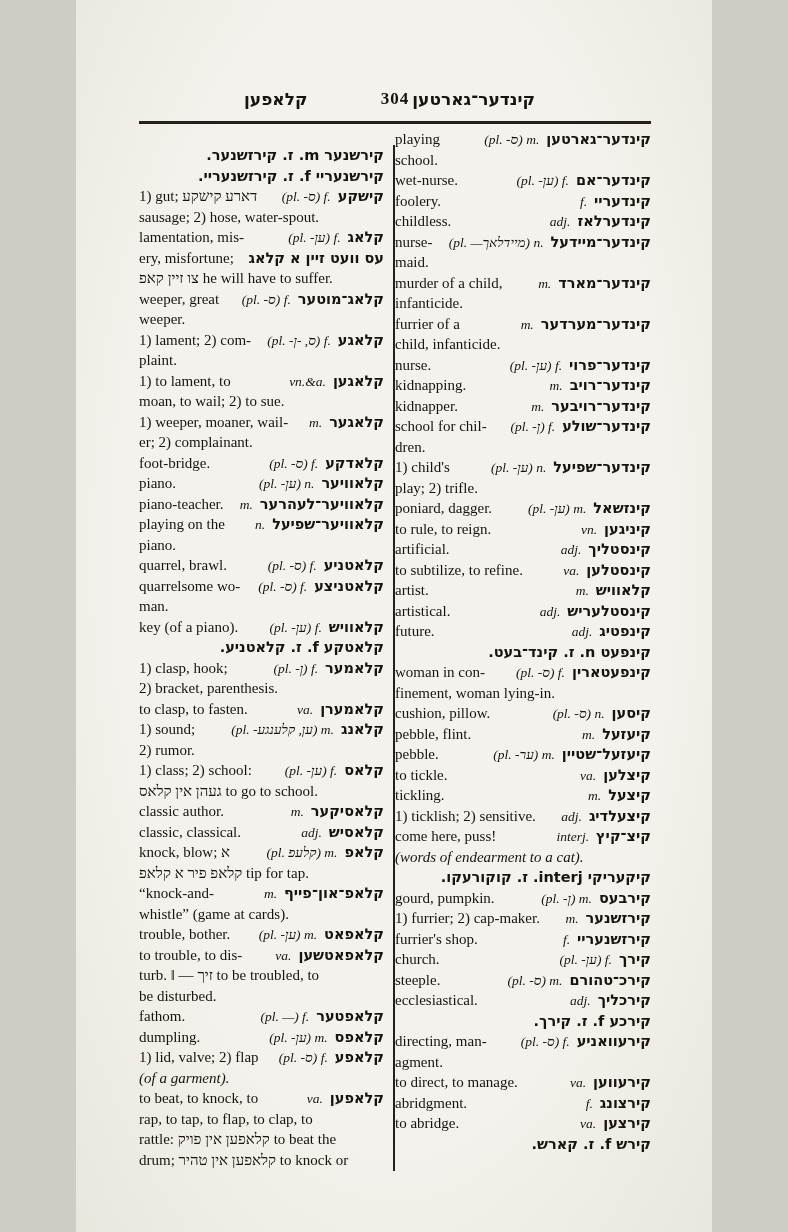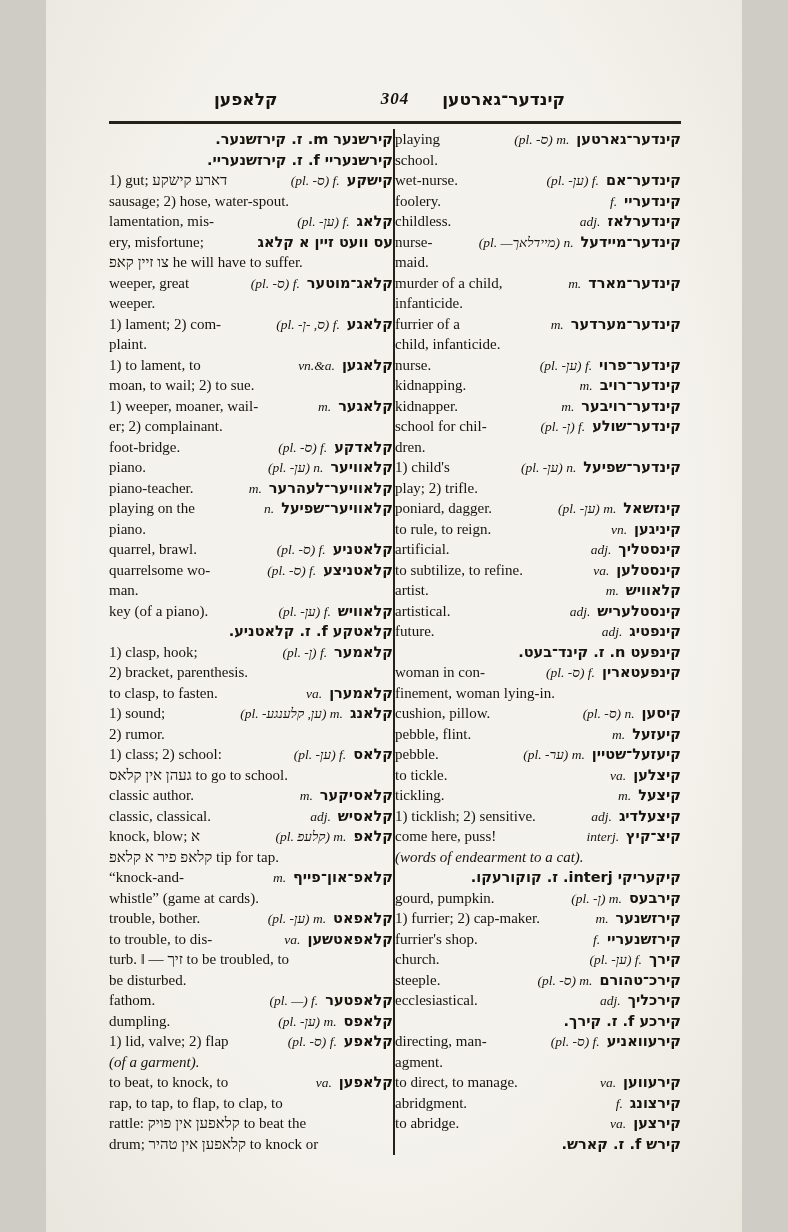--- a/index.html
+++ b/index.html
@@ -1,48 +1,48 @@
 <!DOCTYPE html>
 <html><head>
 <meta charset="utf-8">
 <style>
   html,body{margin:0;padding:0;background:#cfccc5;}
   .sheet{
     position:relative;
-    width:696px;height:1232px;
+    width:636px;height:1232px;
     margin:0 auto;
     background:#f1efe8;
     background-image:radial-gradient(ellipse at 50% 45%, #f4f2ec 60%, #e9e6de 100%);
     font-family:"Liberation Serif","DejaVu Serif",serif;
     color:#17130d;
     overflow:hidden;
   }
   .running-head{position:absolute;top:86px;left:63px;right:61px;height:28px;}
   .head-word{
     position:absolute;
     font-family:"DejaVu Sans",sans-serif;
     font-weight:bold;font-size:17px;line-height:26px;
     direction:rtl;
   }
   .head-word.left{left:105px;}
   .head-word.right{right:116px;}
   .page-number{
     position:absolute;left:0;right:0;text-align:center;
-    font-weight:bold;font-size:17px;line-height:26px;letter-spacing:1px;font-style:italic;
+    font-weight:bold;font-size:17px;line-height:26px;letter-spacing:1px;
   }
   .top-rule{
     position:absolute;top:121px;left:63px;right:61px;
     border-top:3px solid #262118;
   }
   .columns{
     position:absolute;top:129px;left:63px;right:61px;
     display:flex;align-items:flex-start;
   }
   .col{width:50%;box-sizing:border-box;}
-  .col.left{border-right:2px solid #262118;min-height:1026px;}
+  .col.left{padding-right:9px;border-right:2px solid #262118;min-height:1026px;margin-top:16px;}
   .col.right{}
   .line{
     display:flex;align-items:baseline;
     height:20.5px;line-height:20.5px;
     font-size:15px;white-space:nowrap;
   }
   .en{flex:1 1 auto;overflow:hidden;font-family:"Liberation Serif","DejaVu Sans",serif;}
   .gram{font-style:italic;font-size:13.5px;margin:0 7px 0 4px;flex:0 0 auto;font-family:"Liberation Serif","DejaVu Sans",serif;}
   .yi{
     flex:0 0 auto;

